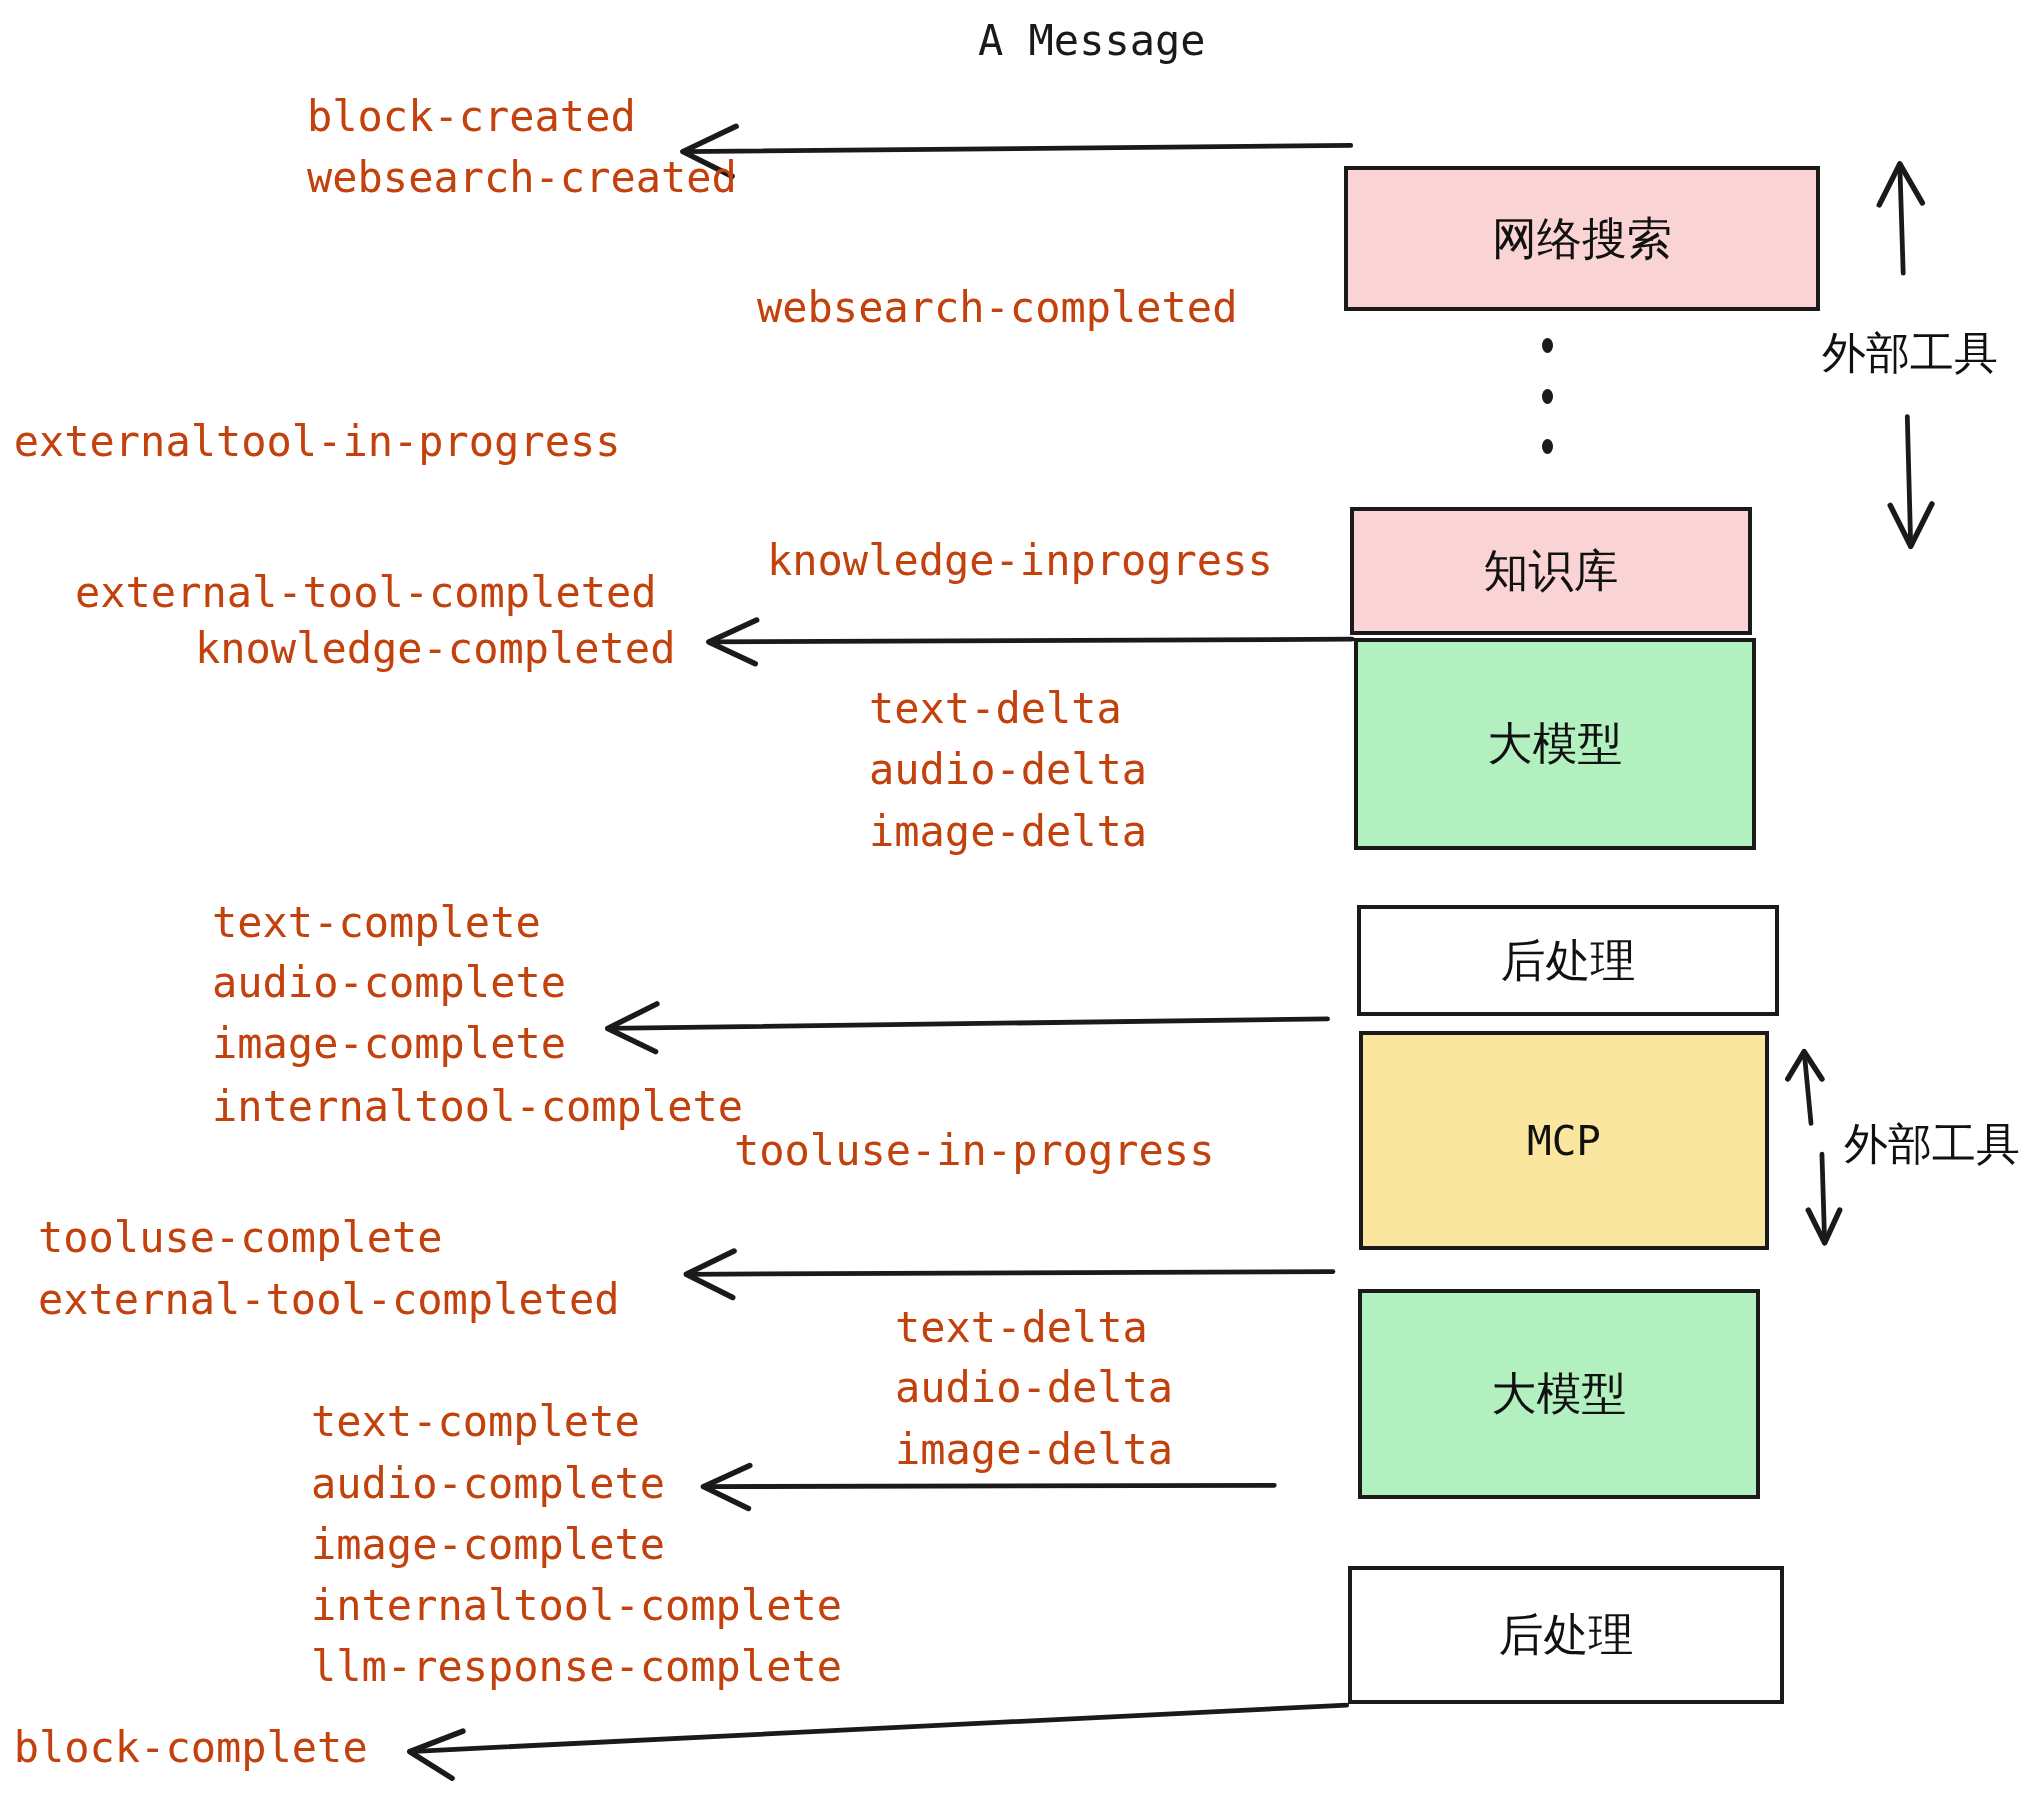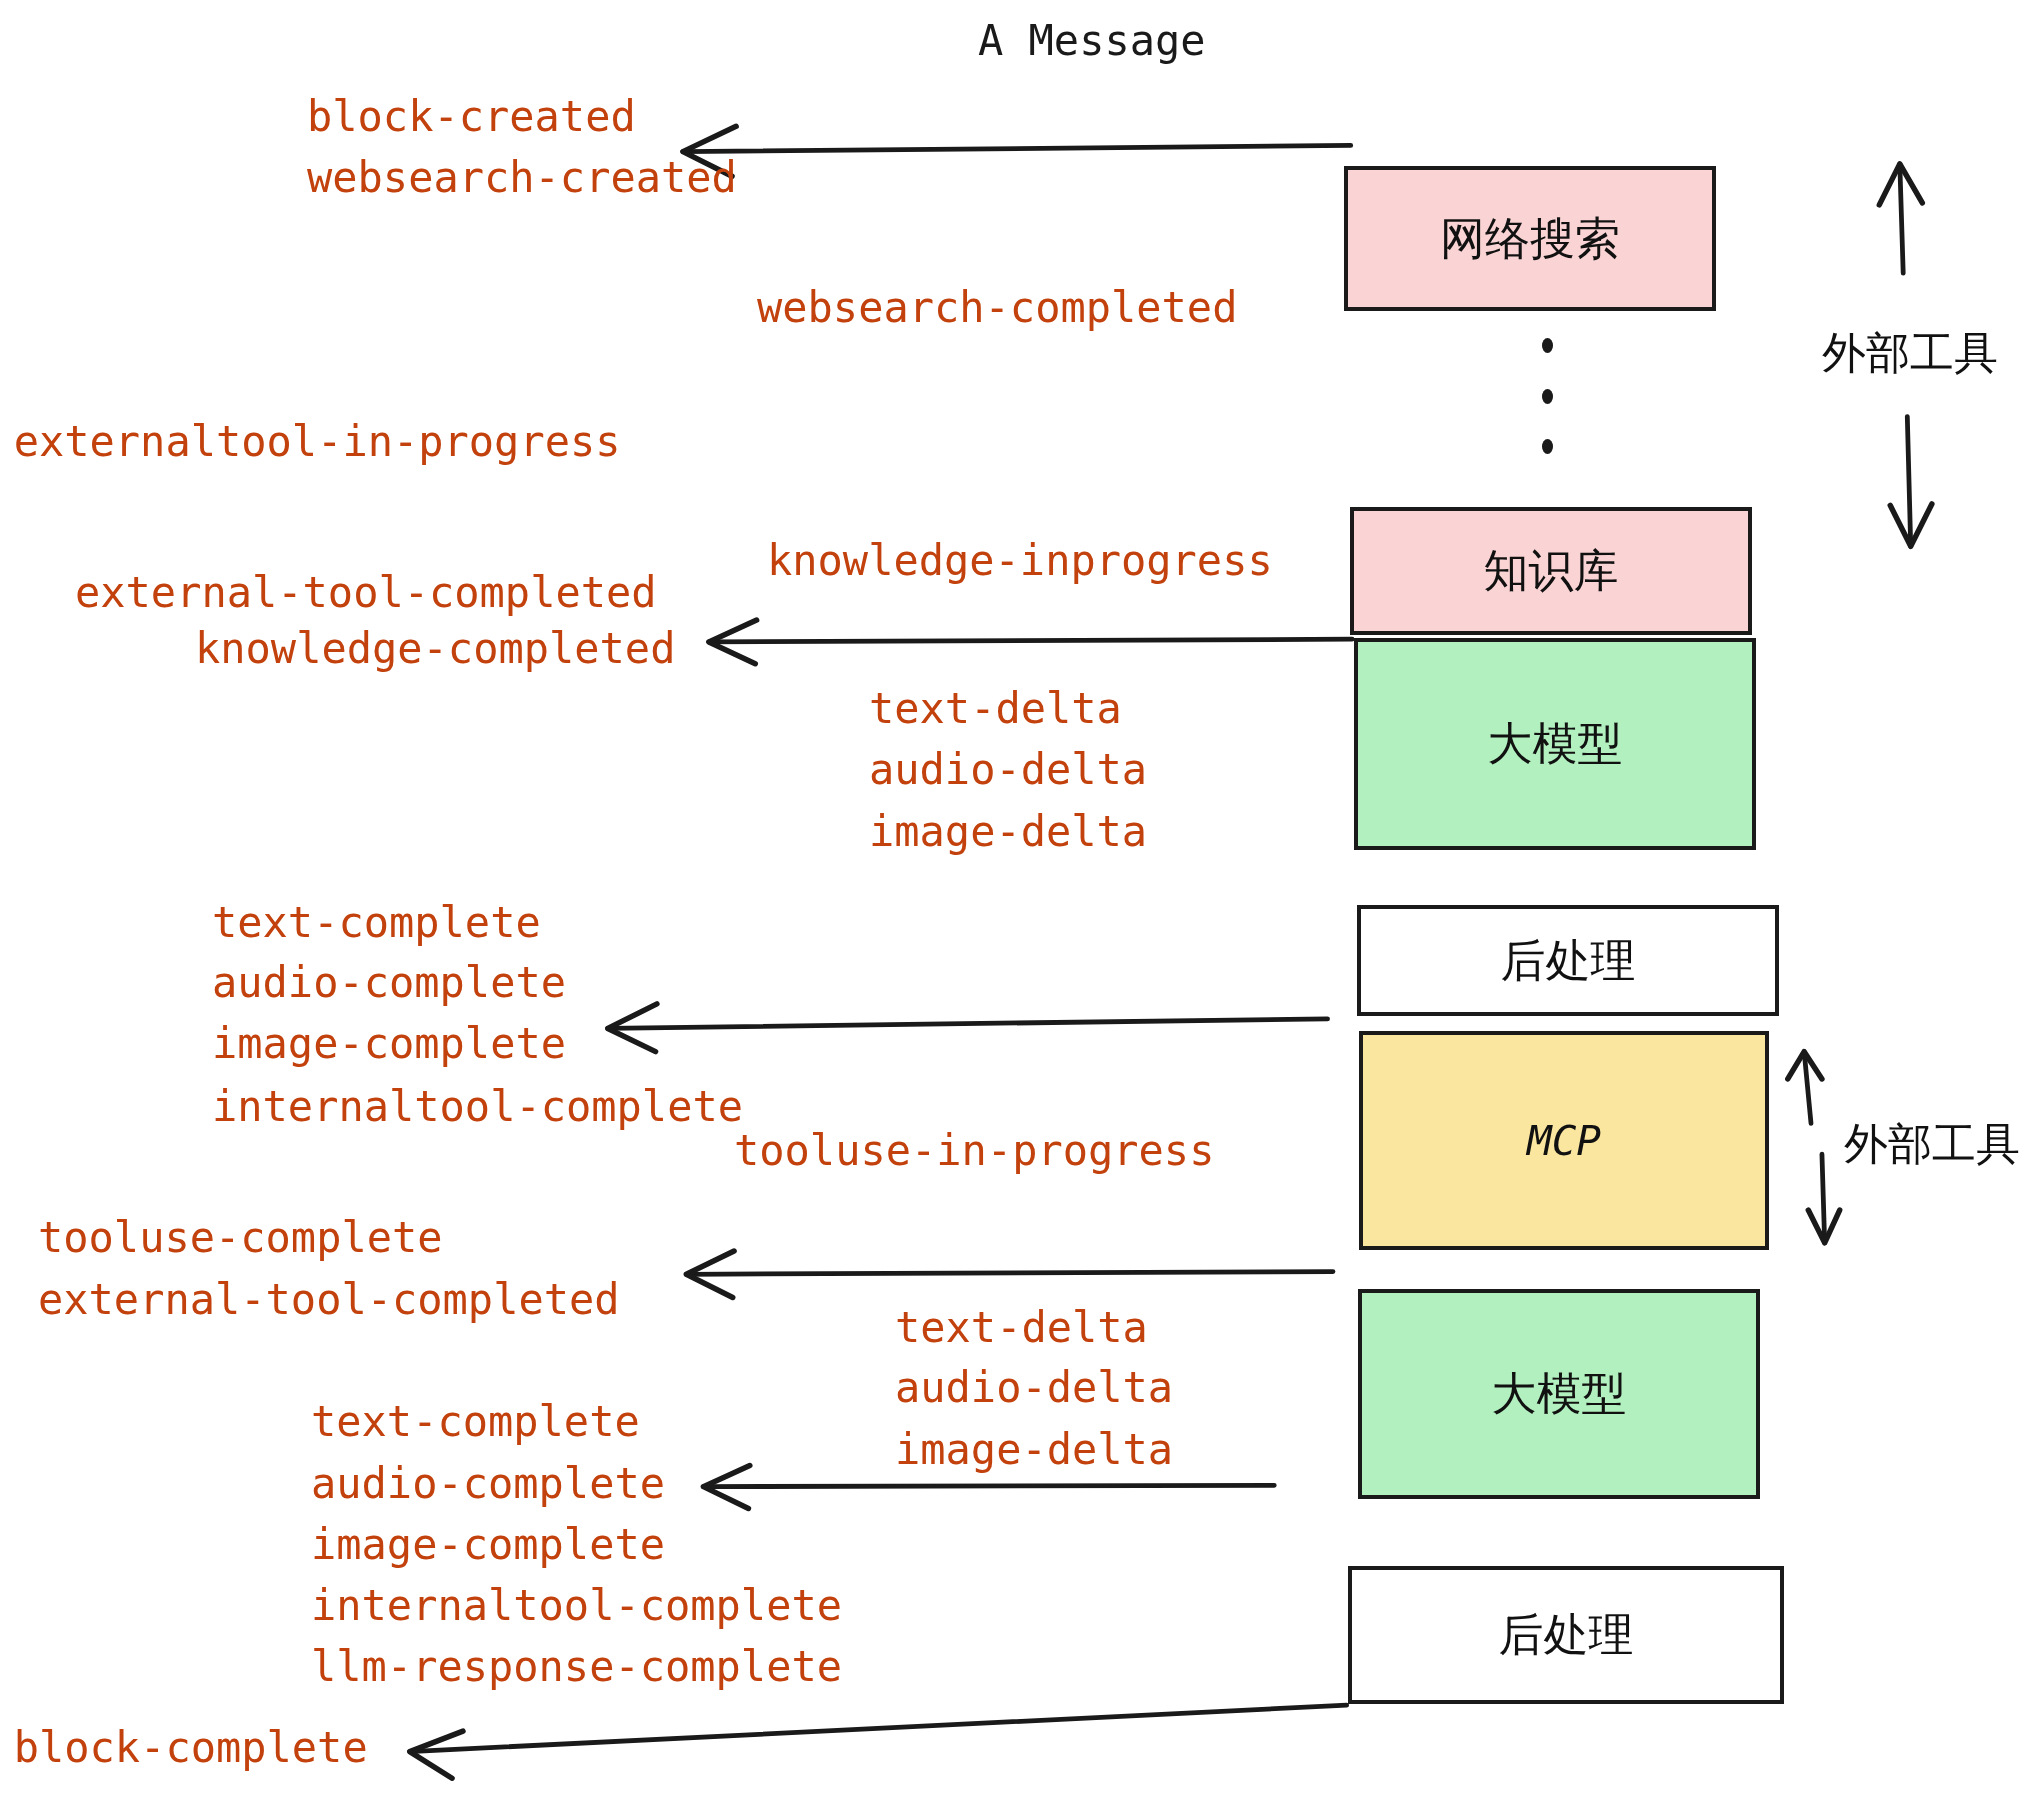--- a/index.html
+++ b/index.html
@@ -44,21 +44,20 @@
     display: flex;
     align-items: center;
     justify-content: center;
     font-family: "DejaVu Sans", "Liberation Sans", sans-serif;
     font-size: 45px;
     color: #111111;
   }
   .node.mono {
     font-family: "DejaVu Sans Mono", "Liberation Mono", monospace;
     font-size: 41px;
-    font-style: italic;
   }
   .sidelabel {
     position: absolute;
     font-family: "DejaVu Sans", "Liberation Sans", sans-serif;
     font-size: 44px;
     white-space: nowrap;
     color: #111111;
   }
   .vdots {
     position: absolute;
@@ -142,21 +141,21 @@
     </g>
 
     <g>
       <path class="aline" d="M2652 1645 L2642 1540"></path>
       <path class="ahead" d="M2618 1580 L2642 1540 L2668 1580"></path>
       <path class="aline" d="M2668 1690 L2672 1820"></path>
       <path class="ahead" d="M2648 1772 L2672 1820 L2694 1772"></path>
     </g>
   </svg>
 
-  <div class="node" style="left:1344px; top:166px; width:372px; height:145px; background:#fad4d4;">
+  <div class="node" style="left:1344px; top:166px; width:476px; height:145px; background:#fad4d4;">
     <span>网络搜索</span>
   </div>
 
   <div class="vdots" style="left:1541px; top:338px; width:12.3px; height:116px;">
     <i></i>
     <i></i>
     <i></i>
   </div>
 
   <div class="node" style="left:1350px; top:507px; width:402px; height:128px; background:#fad4d4;">

